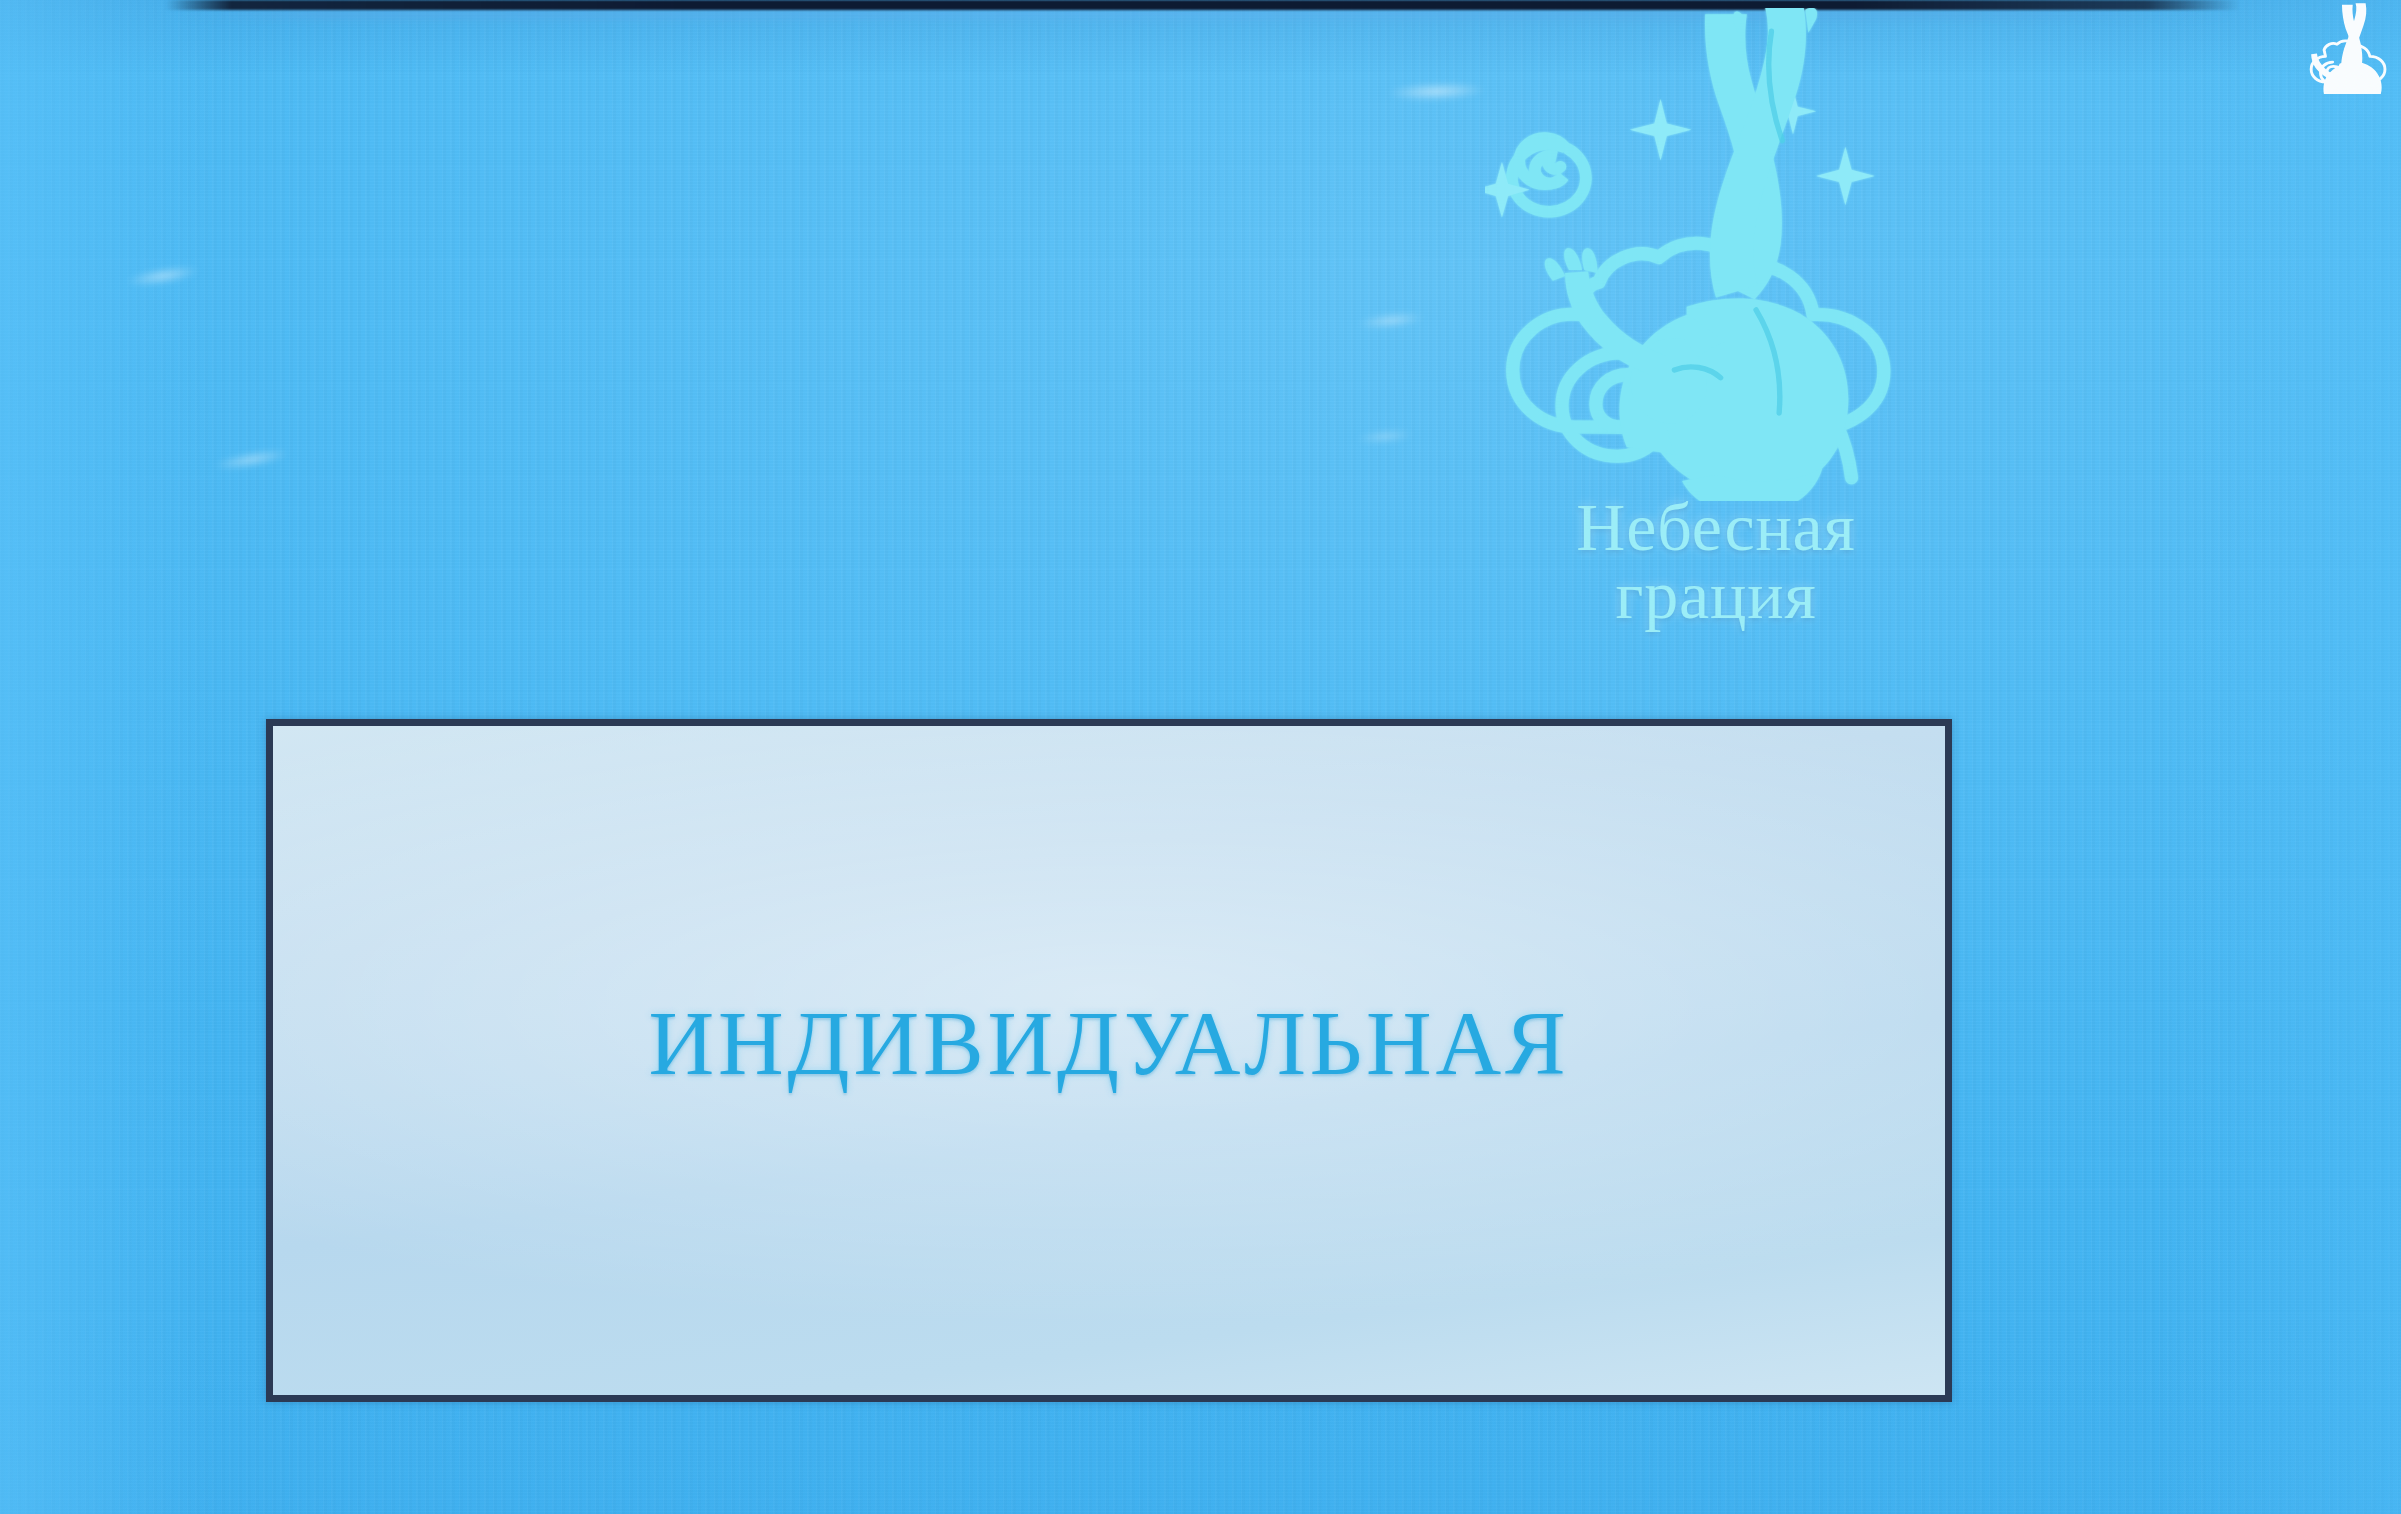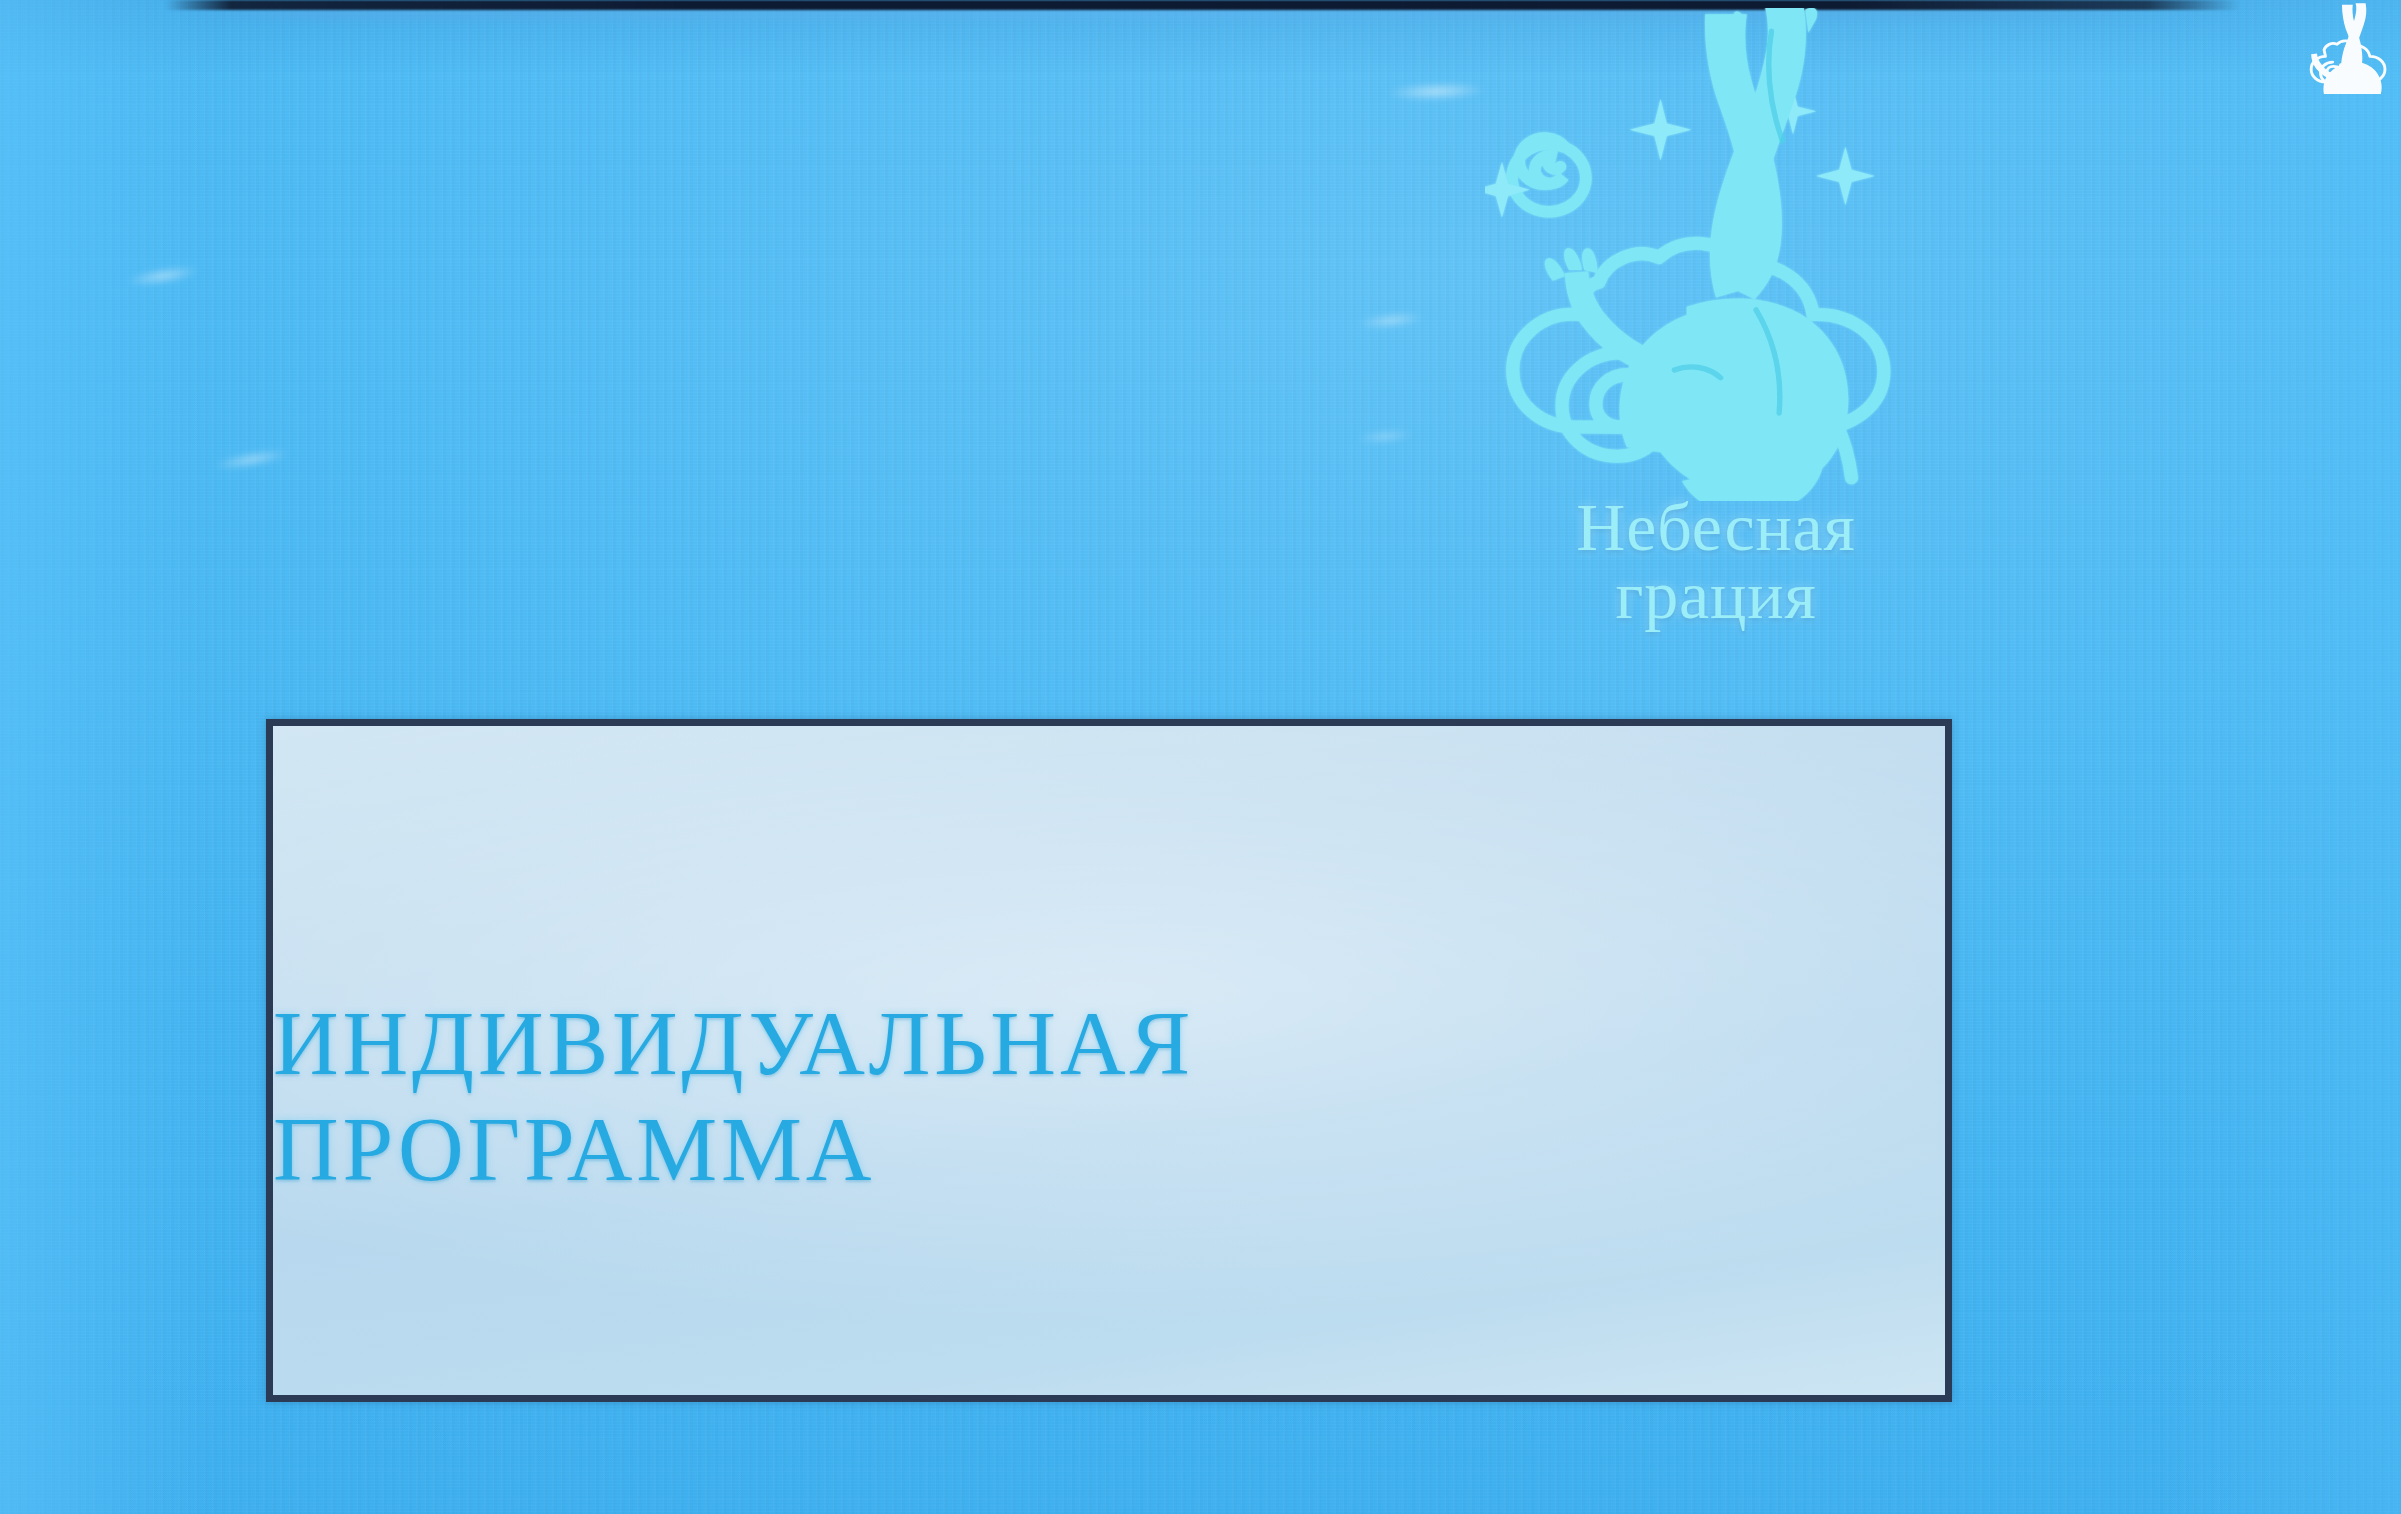--- a/index.html
+++ b/index.html
@@ -158,21 +158,21 @@
     position: absolute;
     inset: 0;
     background: radial-gradient(120% 80% at 50% 40%, rgba(255,255,255,.42) 0%, rgba(255,255,255,0) 62%);
     pointer-events: none;
   }
   .panel-title {
     position: absolute;
     left: 0;
     top: 265px;
     width: 100%;
-    text-align: left;
+    text-align: center;
     color: #27a9e1;
     font-size: 91px;
     line-height: 1.17;
     letter-spacing: 3.8px;
     font-family: "Liberation Serif", "DejaVu Serif", serif;
     text-shadow: 0 0 7px rgba(80,200,245,.45), 0 1.5px 2.3px rgba(30,120,175,.22);
     filter: blur(0.2px);
   }
   .panel-title .t-line { display: block; }
 </style>
@@ -353,18 +353,17 @@
         <path d="M40 107 c-9 -3 -18 -9 -24 -17 c-4 -6 -6 -13 -6 -19 l8 -1 c1 6 3 12 7 16 c5 7 13 12 21 15 Z"></path>
         <path d="M63 122 c13 4 27 3 38 -2 c-3 9 -12 16 -25 16 c-12 1 -22 -4 -26 -12 Z"></path>
       </g>
     </svg>
   </div>
 
   <div class="panel">
     <div class="panel-inner-glow"></div>
     <div class="panel-title">
       <span class="t-line">ИНДИВИДУАЛЬНАЯ</span>
-      <span class="t-line">ПРОГРАММА</span>
     </div>
   </div>
 
 </div>
 
 
 </body></html>

